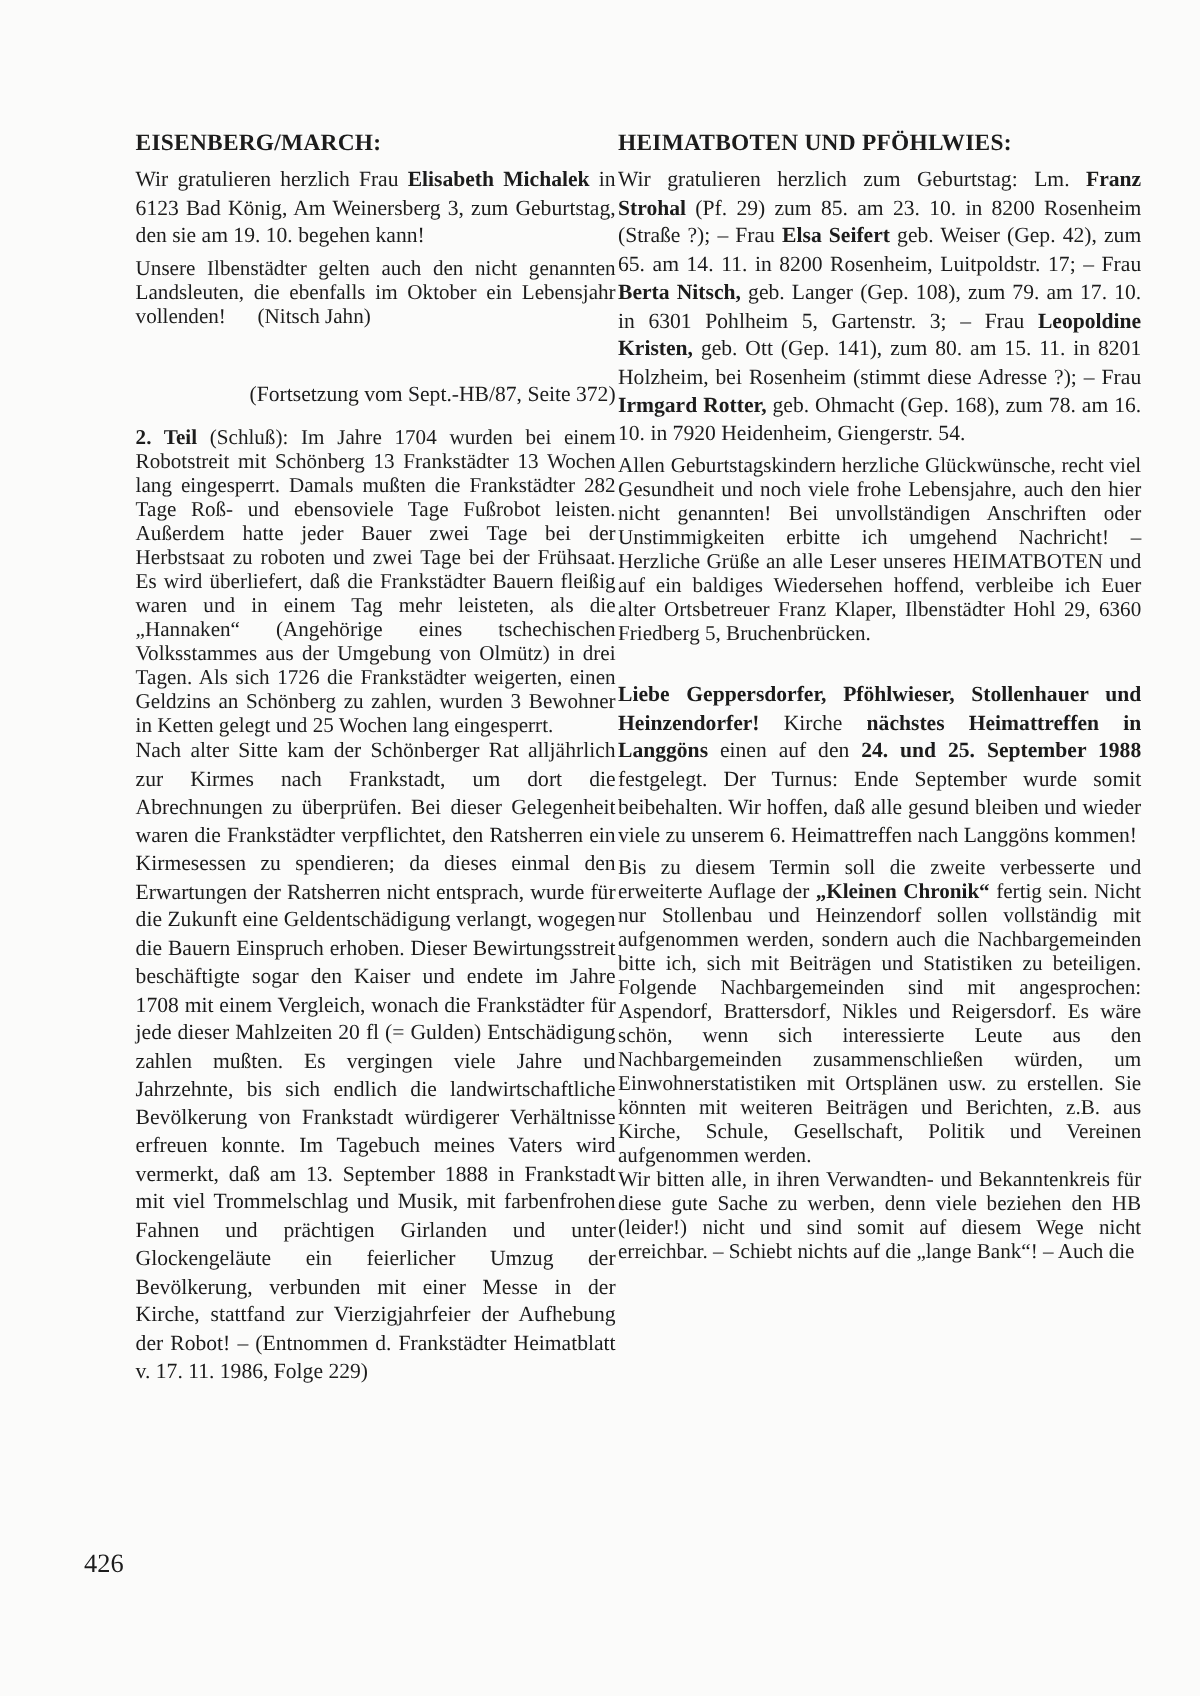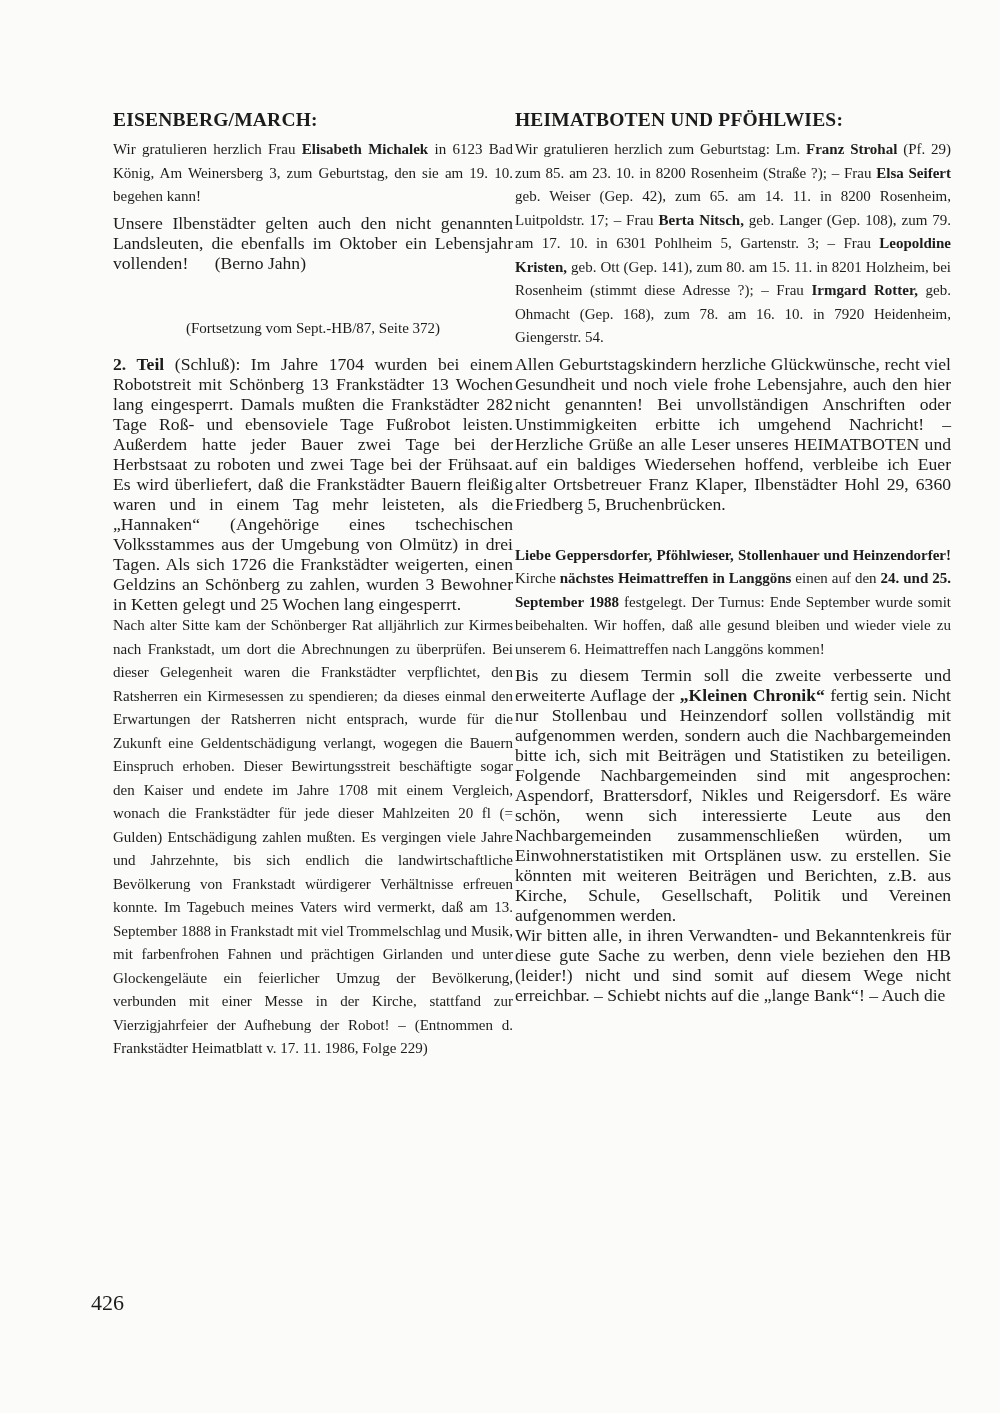--- a/index.html
+++ b/index.html
@@ -15,58 +15,58 @@
     .col-left { left: 85px; width: 400px; margin-left: 28px; }
     .col-right { left: 515px; width: 436px; }
     .heading {
       font-weight: bold;
       font-size: 19.5px;
       letter-spacing: 0.2px;
       margin: 0 0 6px 0;
       line-height: 24px;
     }
     .big {
-      font-size: 15px;
+      font-size: 18px;
       line-height: 23.5px;
       text-align: justify;
       margin: 0;
       hyphens: manual;
     }
     .small {
       font-size: 17.6px;
       line-height: 20px;
       text-align: justify;
       margin: 0;
     }
     b { font-weight: bold; }
     .gap-section { height: 44px; }
     .gap-small { height: 4px; }
     .gap-medium { height: 14px; }
     .page-number {
-      position: absolute; left: 91px; top: 1290px;
+      position: absolute; left: 70px; top: 1290px;
       font-size: 22px;
     }
     .sub-title { font-weight: bold; }
   </style>
 </head>
 <body>
 
 <div class="col col-left">
 
   <section>
     <h2 class="heading">EISENBERG/MARCH:</h2>
     <p class="big"><span>Wir gratulieren herzlich Frau </span><b>Elisabeth Michalek</b><span> in 6123 Bad König, Am Weinersberg 3, zum Geburtstag, den sie am 19. 10. begehen kann!</span></p>
     <div class="gap-small"></div>
-    <p class="small"><span>Unsere Ilbenstädter gelten auch den nicht genannten Landsleuten, die ebenfalls im Oktober ein Lebensjahr vollenden!</span>&nbsp;&nbsp;&nbsp;&nbsp;&nbsp;&nbsp;<span>(Berno Jahn)</span></p>
+    <p class="small"><span>Unsere Ilbenstädter gelten auch den nicht genannten Landsleuten, die ebenfalls im Oktober ein Lebensjahr vollenden!</span>&nbsp;&nbsp;&nbsp;&nbsp;&nbsp;&nbsp;<span>(Nitsch Jahn)</span></p>
   </section>
 
   <div class="gap-section"></div>
 
   <section>
-    <p class="big" style="text-align:center">(Fortsetzung vom Sept.-HB/87, Seite 372)</p>
+    <p class="big" style="text-align:right">(Fortsetzung vom Sept.-HB/87, Seite 372)</p>
     <div class="gap-medium"></div>
     <p class="small"><b>2. Teil</b><span> (Schluß): Im Jahre 1704 wurden bei einem Robotstreit mit Schönberg 13 Frankstädter 13 Wochen lang eingesperrt. Damals mußten die Frankstädter 282 Tage Roß- und ebensoviele Tage Fußrobot leisten. Außerdem hatte jeder Bauer zwei Tage bei der Herbstsaat zu roboten und zwei Tage bei der Frühsaat. Es wird überliefert, daß die Frankstädter Bauern fleißig waren und in einem Tag mehr leisteten, als die „Hannaken“ (Angehörige eines tschechischen Volksstammes aus der Umgebung von Olmütz) in drei Tagen. Als sich 1726 die Frankstädter weigerten, einen Geldzins an Schönberg zu zahlen, wurden 3 Bewohner in Ketten gelegt und 25 Wochen lang eingesperrt.</span></p>
     <p class="big">Nach alter Sitte kam der Schönberger Rat alljährlich zur Kirmes nach Frankstadt, um dort die Abrechnungen zu überprüfen. Bei dieser Gelegenheit waren die Frankstädter verpflichtet, den Ratsherren ein Kirmesessen zu spendieren; da dieses einmal den Erwartungen der Ratsherren nicht entsprach, wurde für die Zukunft eine Geldentschädigung verlangt, wogegen die Bauern Einspruch erhoben. Dieser Bewirtungsstreit beschäftigte sogar den Kaiser und endete im Jahre 1708 mit einem Vergleich, wonach die Frankstädter für jede dieser Mahlzeiten 20 fl (= Gulden) Entschädigung zahlen mußten. Es vergingen viele Jahre und Jahrzehnte, bis sich endlich die landwirtschaftliche Bevölkerung von Frankstadt würdigerer Verhältnisse erfreuen konnte. Im Tagebuch meines Vaters wird vermerkt, daß am 13. September 1888 in Frankstadt mit viel Trommelschlag und Musik, mit farbenfrohen Fahnen und prächtigen Girlanden und unter Glockengeläute ein feierlicher Umzug der Bevölkerung, verbunden mit einer Messe in der Kirche, stattfand zur Vierzigjahrfeier der Aufhebung der Robot! – (Entnommen d. Frankstädter Heimatblatt v. 17. 11. 1986, Folge 229)</p>
   </section>
 </div>
 
 <div class="col col-right">
 
   <section>
     <h2 class="heading">HEIMATBOTEN UND PFÖHLWIES:</h2>

